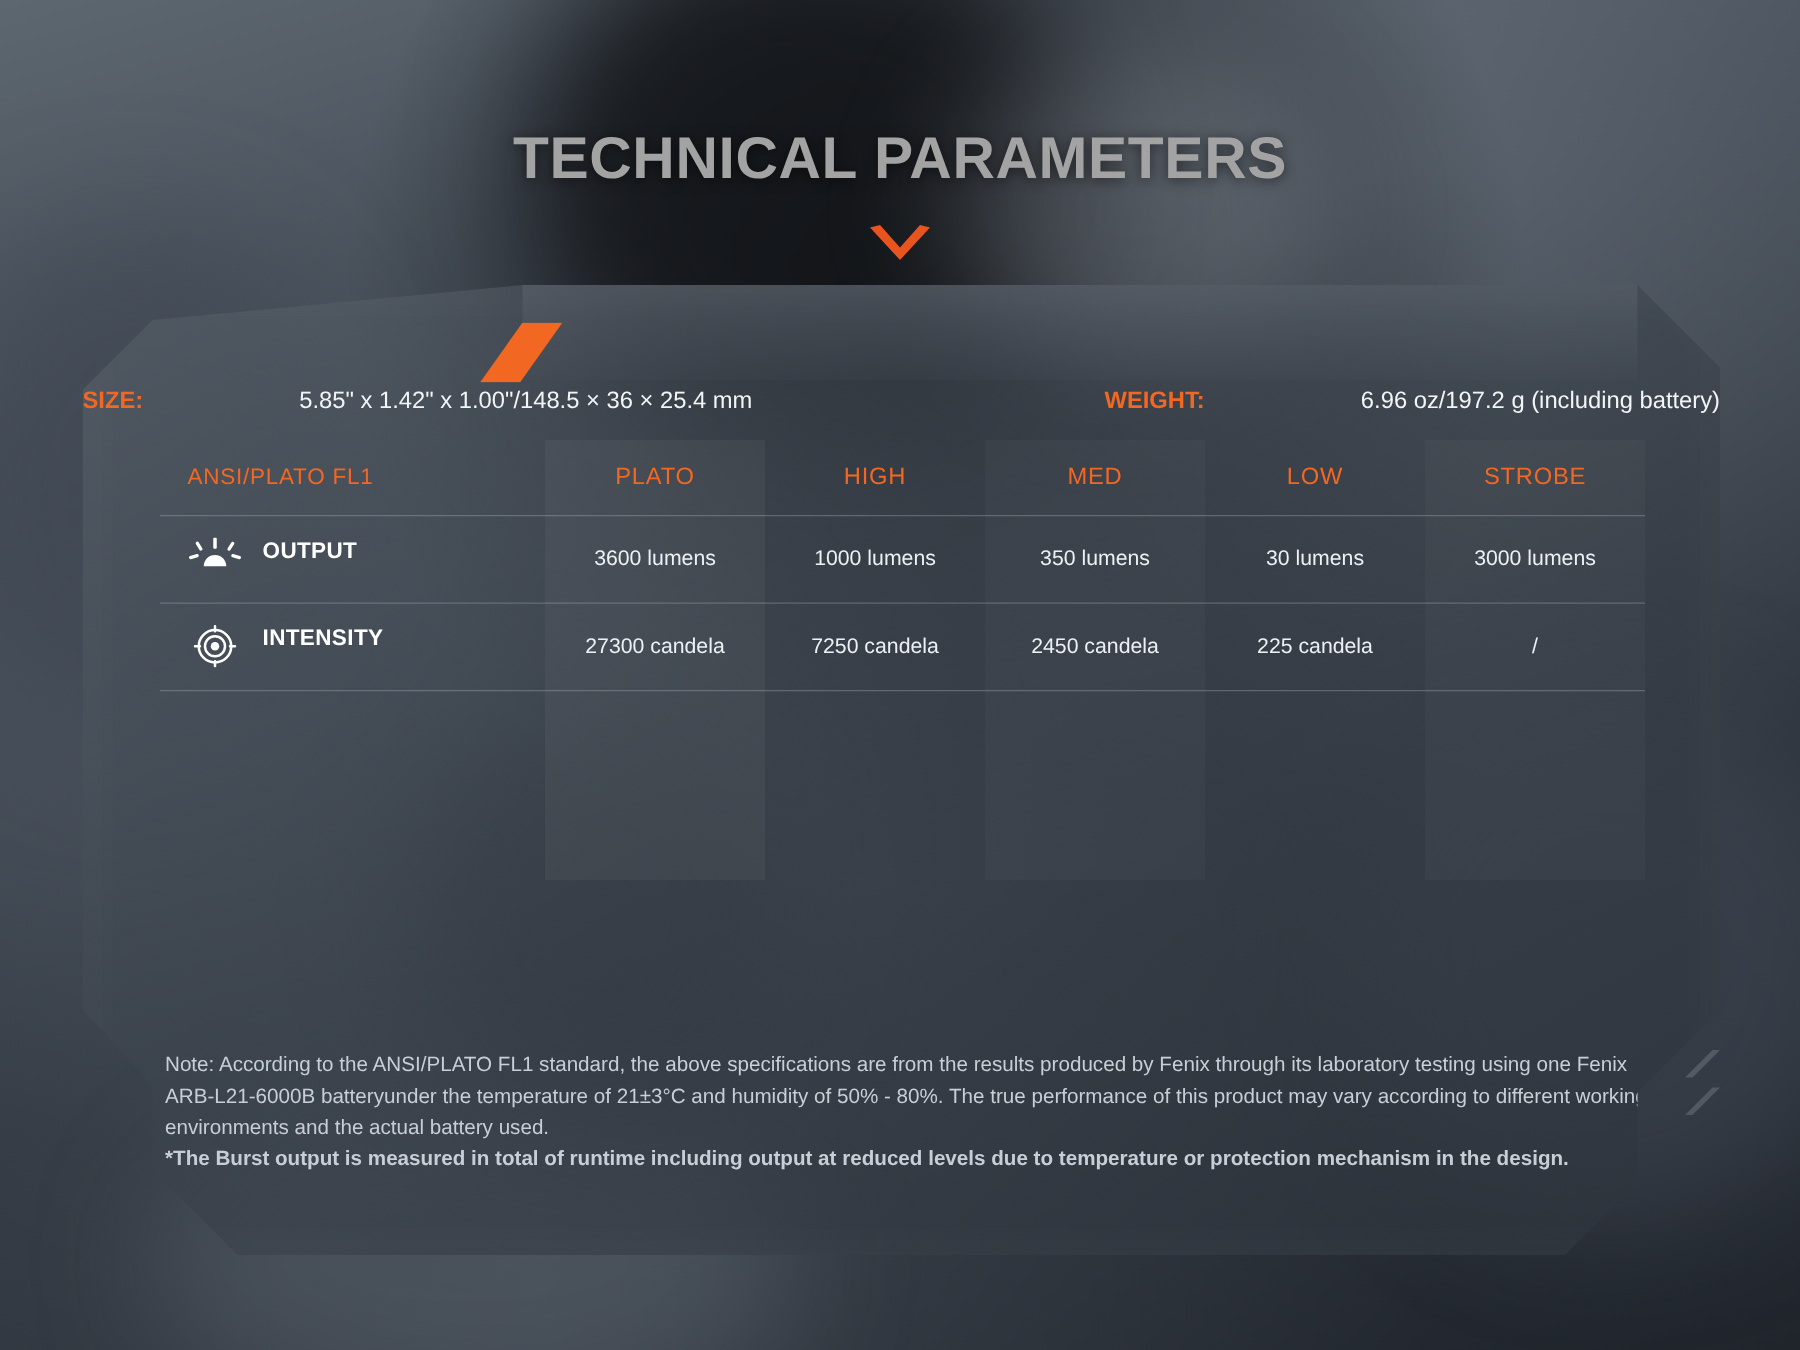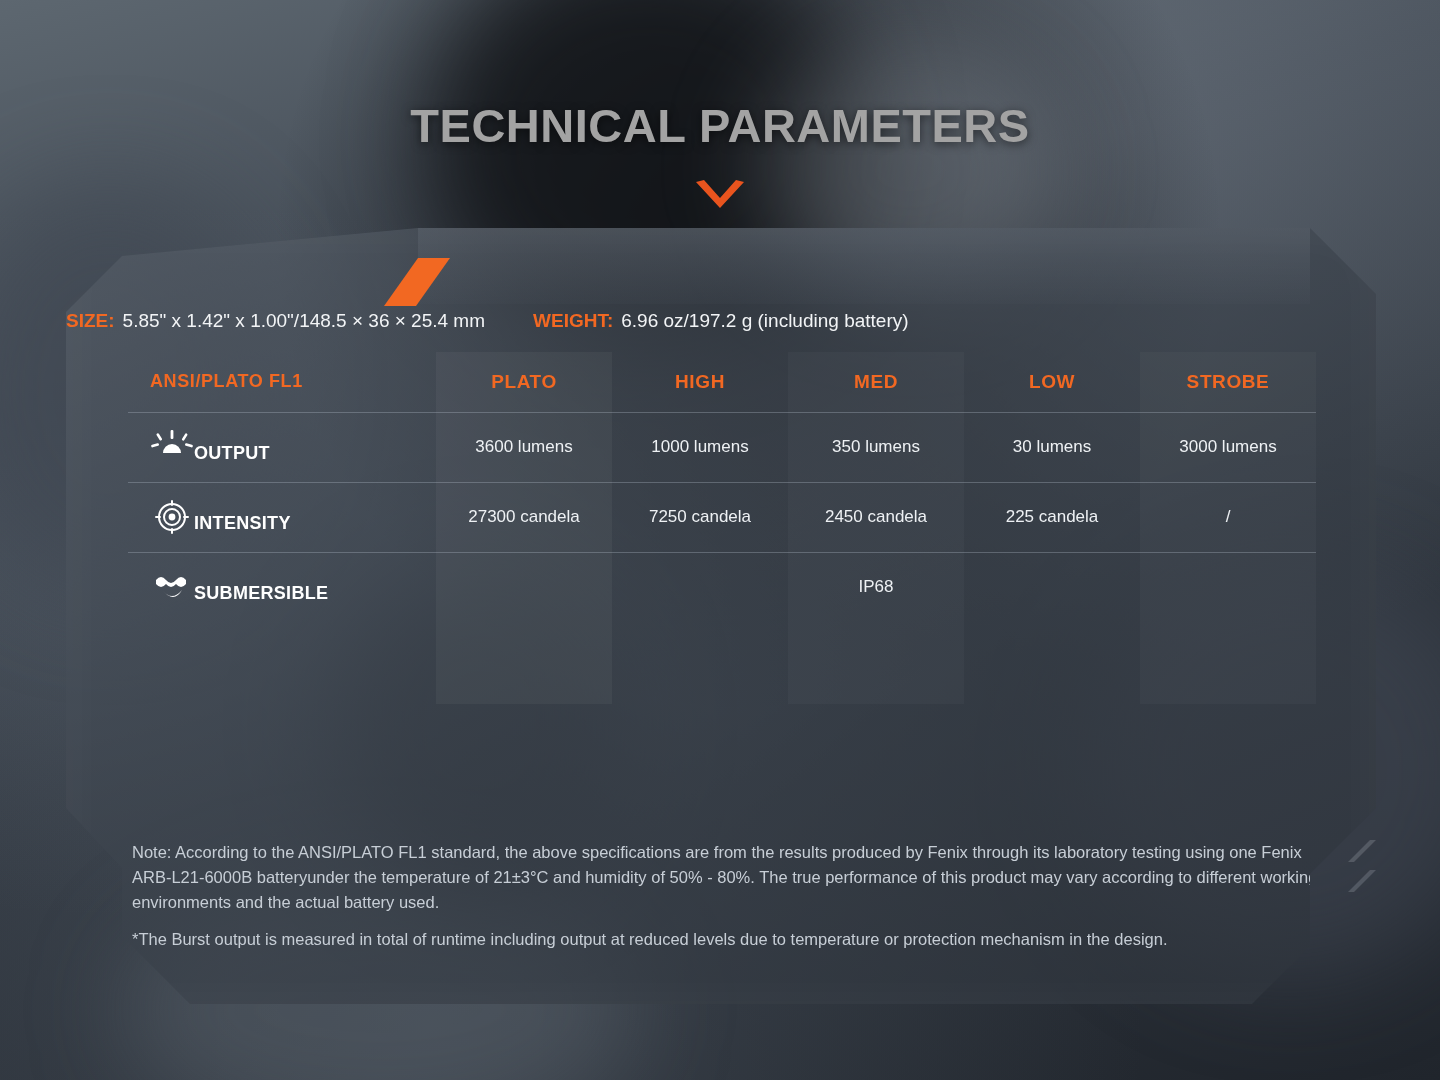--- a/index.html
+++ b/index.html
@@ -80,21 +80,21 @@
     width:60px; height:130px;
   }
   .corner-deco-r {
     position:absolute; left:1348px; top:830px;
     width:28px; height:110px;
   }
 
   
   .sizerow {
     position:absolute; left:0; top:82px; width:100%;
-    display:flex; justify-content:flex-start; align-items:baseline;
+    display:flex; justify-content:space-between; align-items:baseline;
     font-size:19px; color:#f2f4f6;
   }
   .sizerow .lbl { color:#f26822; font-weight:bold; margin-right:8px; }
   .sizerow .sep { display:inline-block; width:48px; }
 
   
   .tbl {
     position:absolute; left:62px; top:124px;
     width:1188px;
     border-collapse:collapse;
@@ -106,53 +106,53 @@
     height:70px;
     text-align:center;
     font-size:17px;
     font-weight:normal;
     border-bottom:1px solid rgba(190,200,212,0.30);
   }
   .tbl thead th {
     height:60px;
     color:#f26822;
     font-size:19px;
-    font-weight:bold;
+    font-weight:normal;
     letter-spacing:0.6px;
   }
   .tbl thead th.first { text-align:left; padding-left:22px; font-size:18px; }
   .tbl td.rowlabel {
     text-align:left;
     font-size:18px;
     font-weight:bold;
     color:#ffffff;
     padding-left:22px;
     letter-spacing:0.3px;
   }
-  .rowlabel-inner { display:flex; align-items:flex-end; }
+  .rowlabel-inner { display:flex; align-items:flex-start; gap:16px; }
   .ico { width:44px; height:34px; flex:0 0 44px; display:flex; align-items:center; justify-content:center; }
   .tbl tr.last td { border-bottom:none; }
   .full { font-size:17px; }
   .stripe {
     position:absolute;
     top:124px; height:352px;
     background:rgba(255,255,255,0.045);
     pointer-events:none;
   }
   .stripe.s1 { left:370px; width:176px; }
   .stripe.s2 { left:722px; width:176px; background:rgba(255,255,255,0.028); }
   .stripe.s3 { left:1074px; width:176px; background:rgba(255,255,255,0.028); }
 
   
   .note {
     position:absolute; left:66px; top:612px; width:1190px;
     font-size:16.5px; line-height:25px;
     color:#c7ced6;
   }
-  .note p + p { margin-top:12px; }
+  .note p + p { margin-top:0;font-weight:bold; }
 </style>
 </head>
 <body>
 
 <div class="bg">
   <div class="bg-blob b1"></div>
   <div class="bg-blob b2"></div>
   <div class="bg-blob b3"></div>
   <div class="bg-blob b4"></div>
   <div class="bg-blob b5"></div>
@@ -247,34 +247,20 @@
           </span>
         </td>
         <td>27300 candela</td>
         <td>7250 candela</td>
         <td>2450 candela</td>
         <td>225 candela</td>
         <td>/</td>
       </tr>
 
 
-      <tr class="last">
-        <td class="rowlabel">
-          <span class="rowlabel-inner">
-            <span class="ico">
-              <svg viewBox="0 0 44 34" width="44" height="34">
-                <path d="M6 10 q5 -6 10 0 q5 6 10 0 q5 -6 10 0 l0 4 q-5 6 -10 0 q-5 6 -10 0 q-5 6 -10 0 Z" fill="#ffffff"></path>
-                <path d="M12 20 q10 12 20 0 q-8 14 -20 0 Z" fill="#ffffff"></path>
-              </svg>
-            </span>
-            <span>SUBMERSIBLE</span>
-          </span>
-        </td>
-        <td class="full" colspan="5">IP68</td>
-      </tr>
     </tbody>
   </table>
 
   <div class="note">
     <p>Note: According to the ANSI/PLATO FL1 standard, the above specifications are from the results produced by Fenix through its laboratory testing using one Fenix ARB-L21-6000B batteryunder the temperature of 21±3°C and humidity of 50% - 80%. The true performance of this product may vary according to different working environments and the actual battery used.</p>
     <p>*The Burst output is measured in total of runtime including output at reduced levels due to temperature or protection mechanism in the design.</p>
   </div>
 
   <svg class="corner-deco" viewBox="0 0 60 130">
     <g fill="rgba(220,228,236,0.22)">

